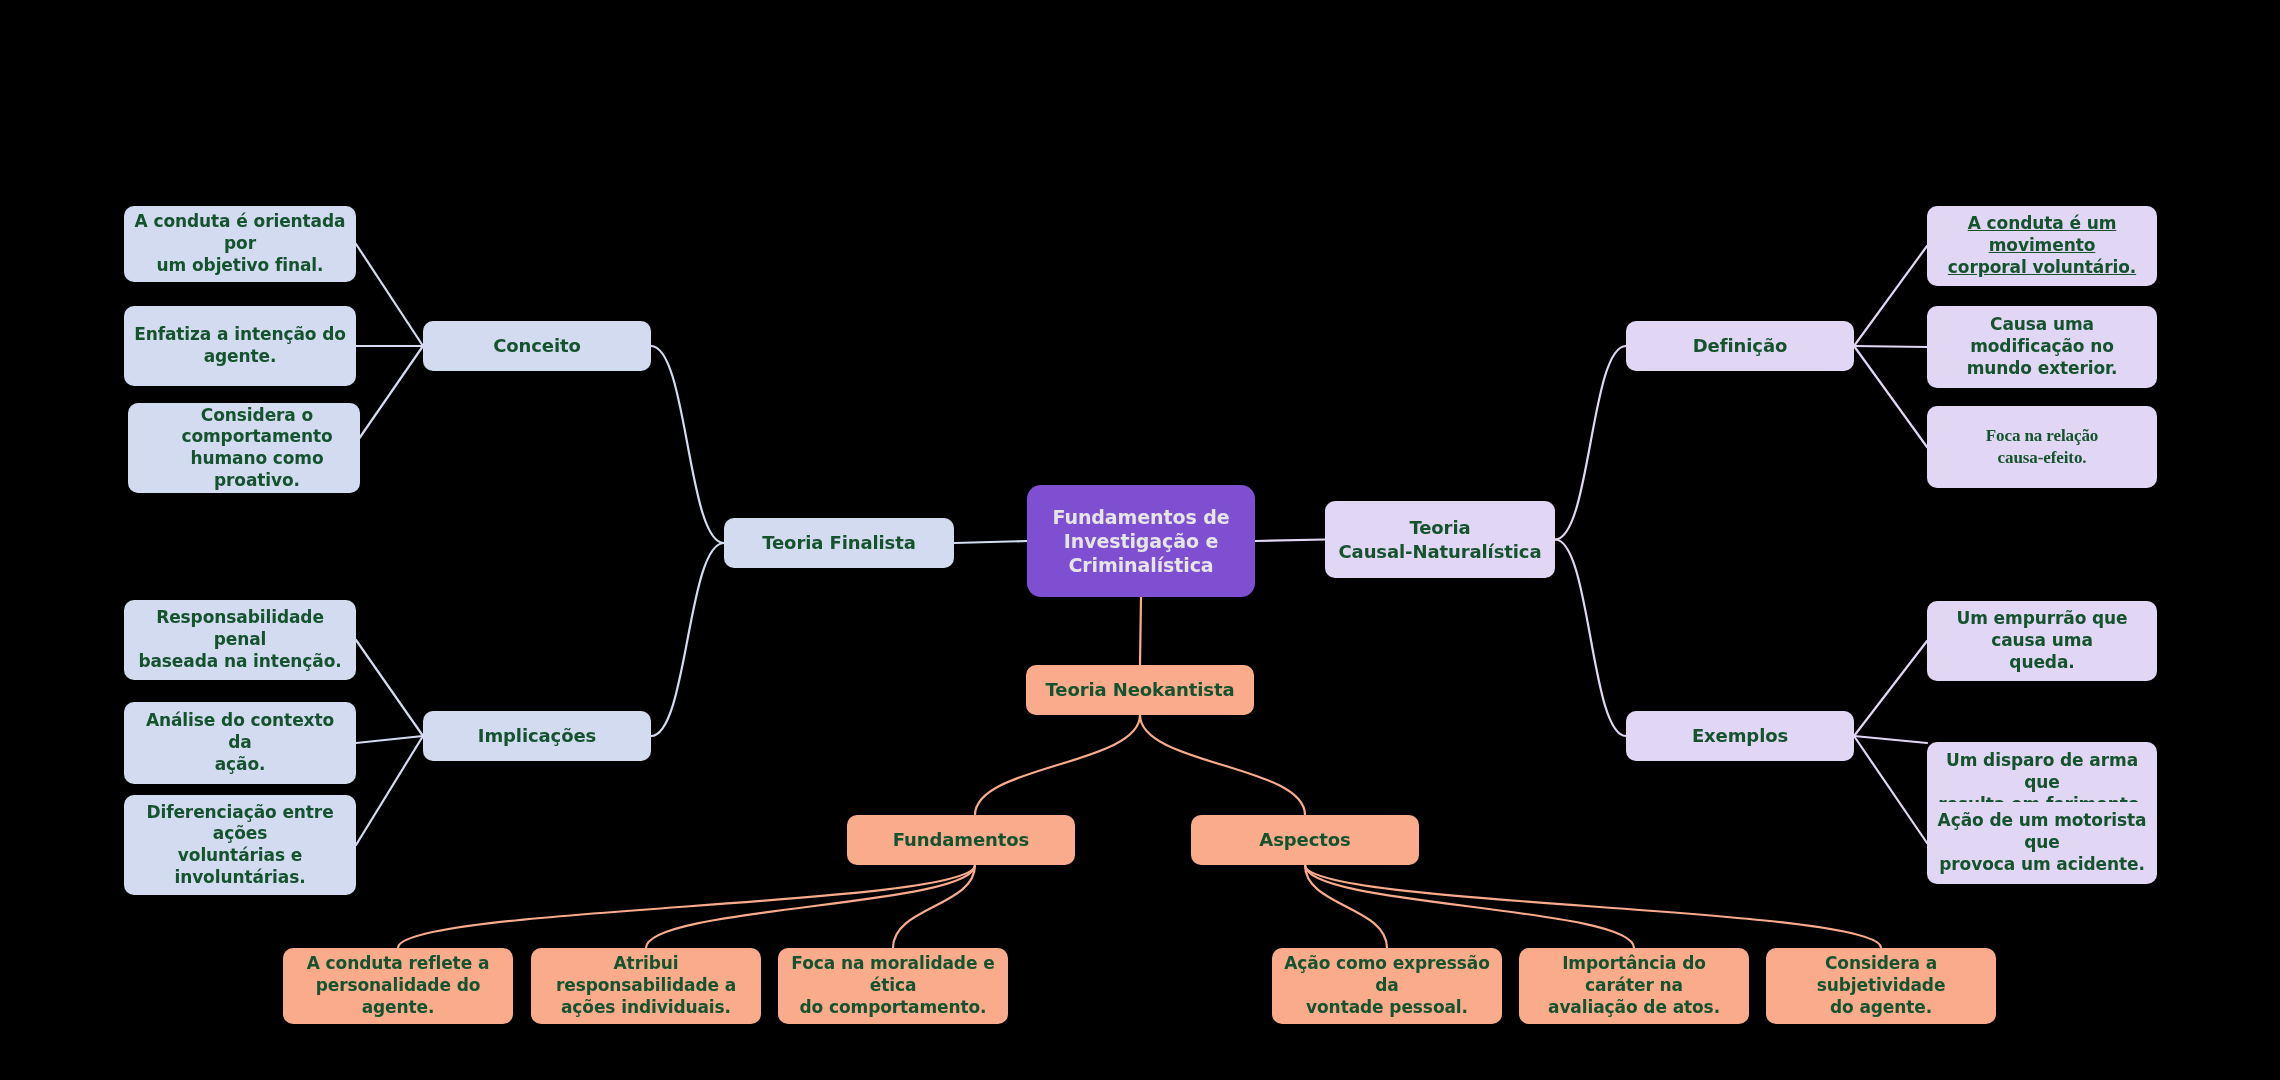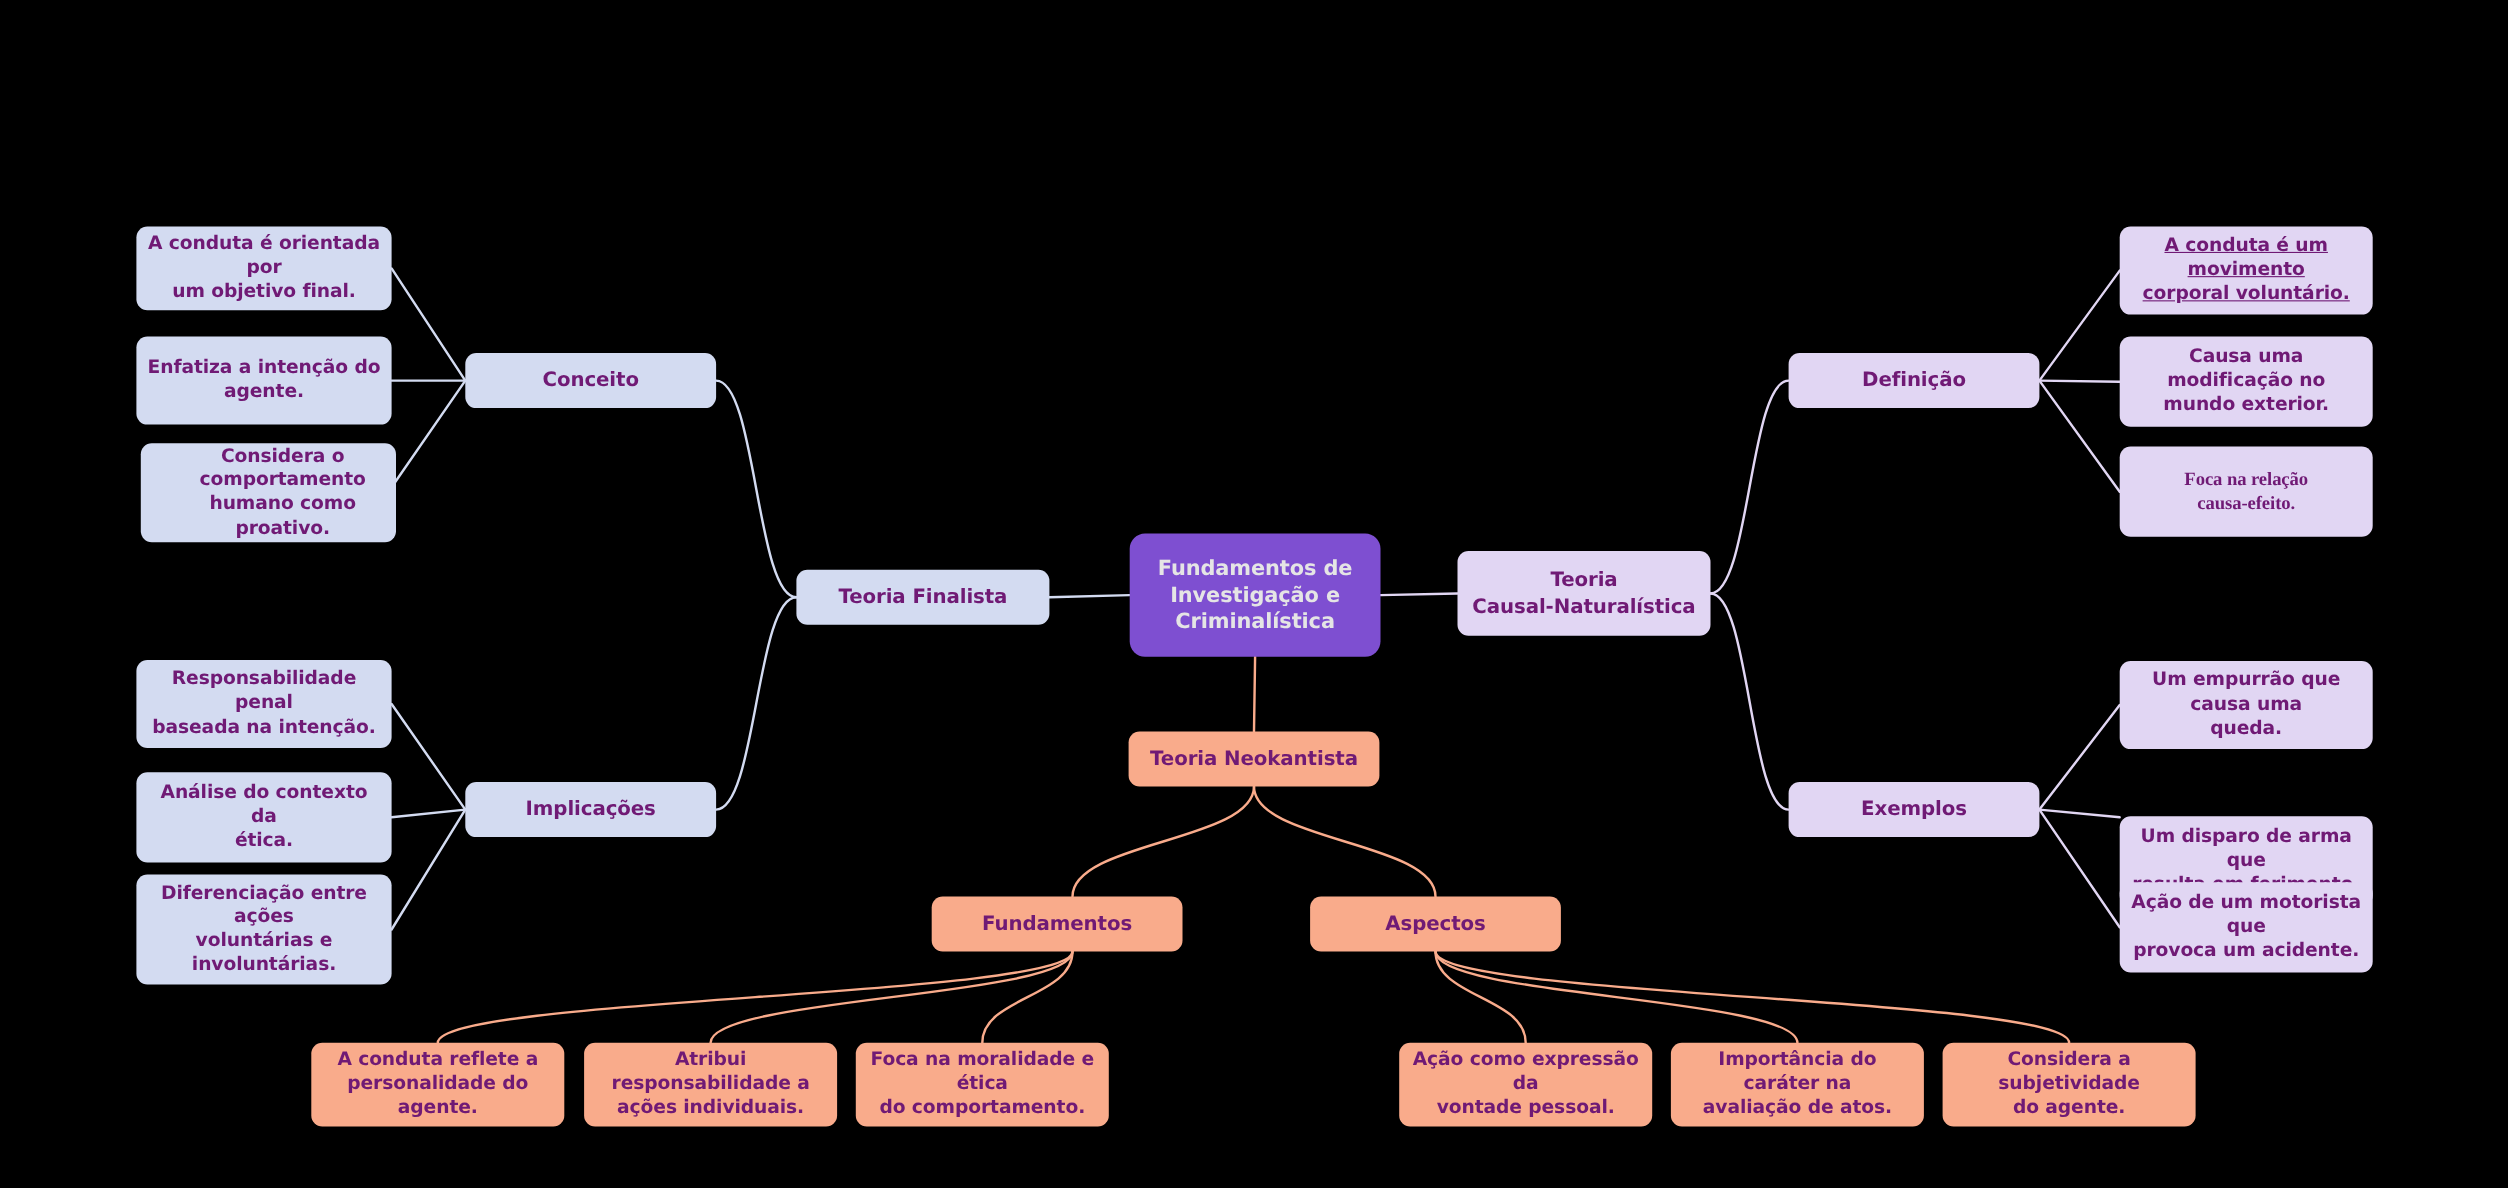--- a/index.html
+++ b/index.html
@@ -24,21 +24,21 @@
     pointer-events: none;
   }
   .node {
     position: absolute;
     box-sizing: border-box;
     border-radius: 10px;
     display: flex;
     align-items: center;
     justify-content: center;
     text-align: center;
-    color: #701a75;
+    color: #14532d;
     font-weight: bold;
     line-height: 1.28;
     padding: 6px 10px;
     white-space: pre-line;
     letter-spacing: -0.1px;
   }
   .node.root {
     color: #ffffff;
     border-radius: 14px;
     font-size: 19px;
@@ -94,21 +94,21 @@
       <div class="node leaf" style="left: 124px; top: 206px; width: 232px; height: 76px; background: rgb(211, 219, 241);">A conduta é orientada por
 um objetivo final.</div>
       <div class="node leaf" style="left: 124px; top: 306px; width: 232px; height: 80px; background: rgb(211, 219, 241);">Enfatiza a intenção do
 agente.</div>
       <div class="node leaf" style="left: 128px; top: 403px; width: 232px; height: 90px; background: rgb(211, 219, 241); padding-left: 36px;">Considera o comportamento
 humano como proativo.</div>
       <div class="node branch" style="left: 423px; top: 711px; width: 228px; height: 50px; background: rgb(211, 219, 241);">Implicações</div>
       <div class="node leaf" style="left: 124px; top: 600px; width: 232px; height: 80px; background: rgb(211, 219, 241);">Responsabilidade penal
 baseada na intenção.</div>
       <div class="node leaf" style="left: 124px; top: 702px; width: 232px; height: 82px; background: rgb(211, 219, 241);">Análise do contexto da
-ética.</div>
+ação.</div>
       <div class="node leaf" style="left: 124px; top: 795px; width: 232px; height: 100px; background: rgb(211, 219, 241);">Diferenciação entre ações
 voluntárias e
 involuntárias.</div>
       <div class="node branch" style="left: 1325px; top: 501px; width: 230px; height: 77px; background: rgb(225, 214, 243);">Teoria
 Causal-Naturalística</div>
       <div class="node branch" style="left: 1626px; top: 321px; width: 228px; height: 50px; background: rgb(225, 214, 243);">Definição</div>
       <div class="node leaf" style="left: 1927px; top: 206px; width: 230px; height: 80px; background: rgb(225, 214, 243); text-decoration: underline;">A conduta é um movimento
 corporal voluntário.</div>
       <div class="node leaf" style="left: 1927px; top: 306px; width: 230px; height: 82px; background: rgb(225, 214, 243);">Causa uma modificação no
 mundo exterior.</div>

